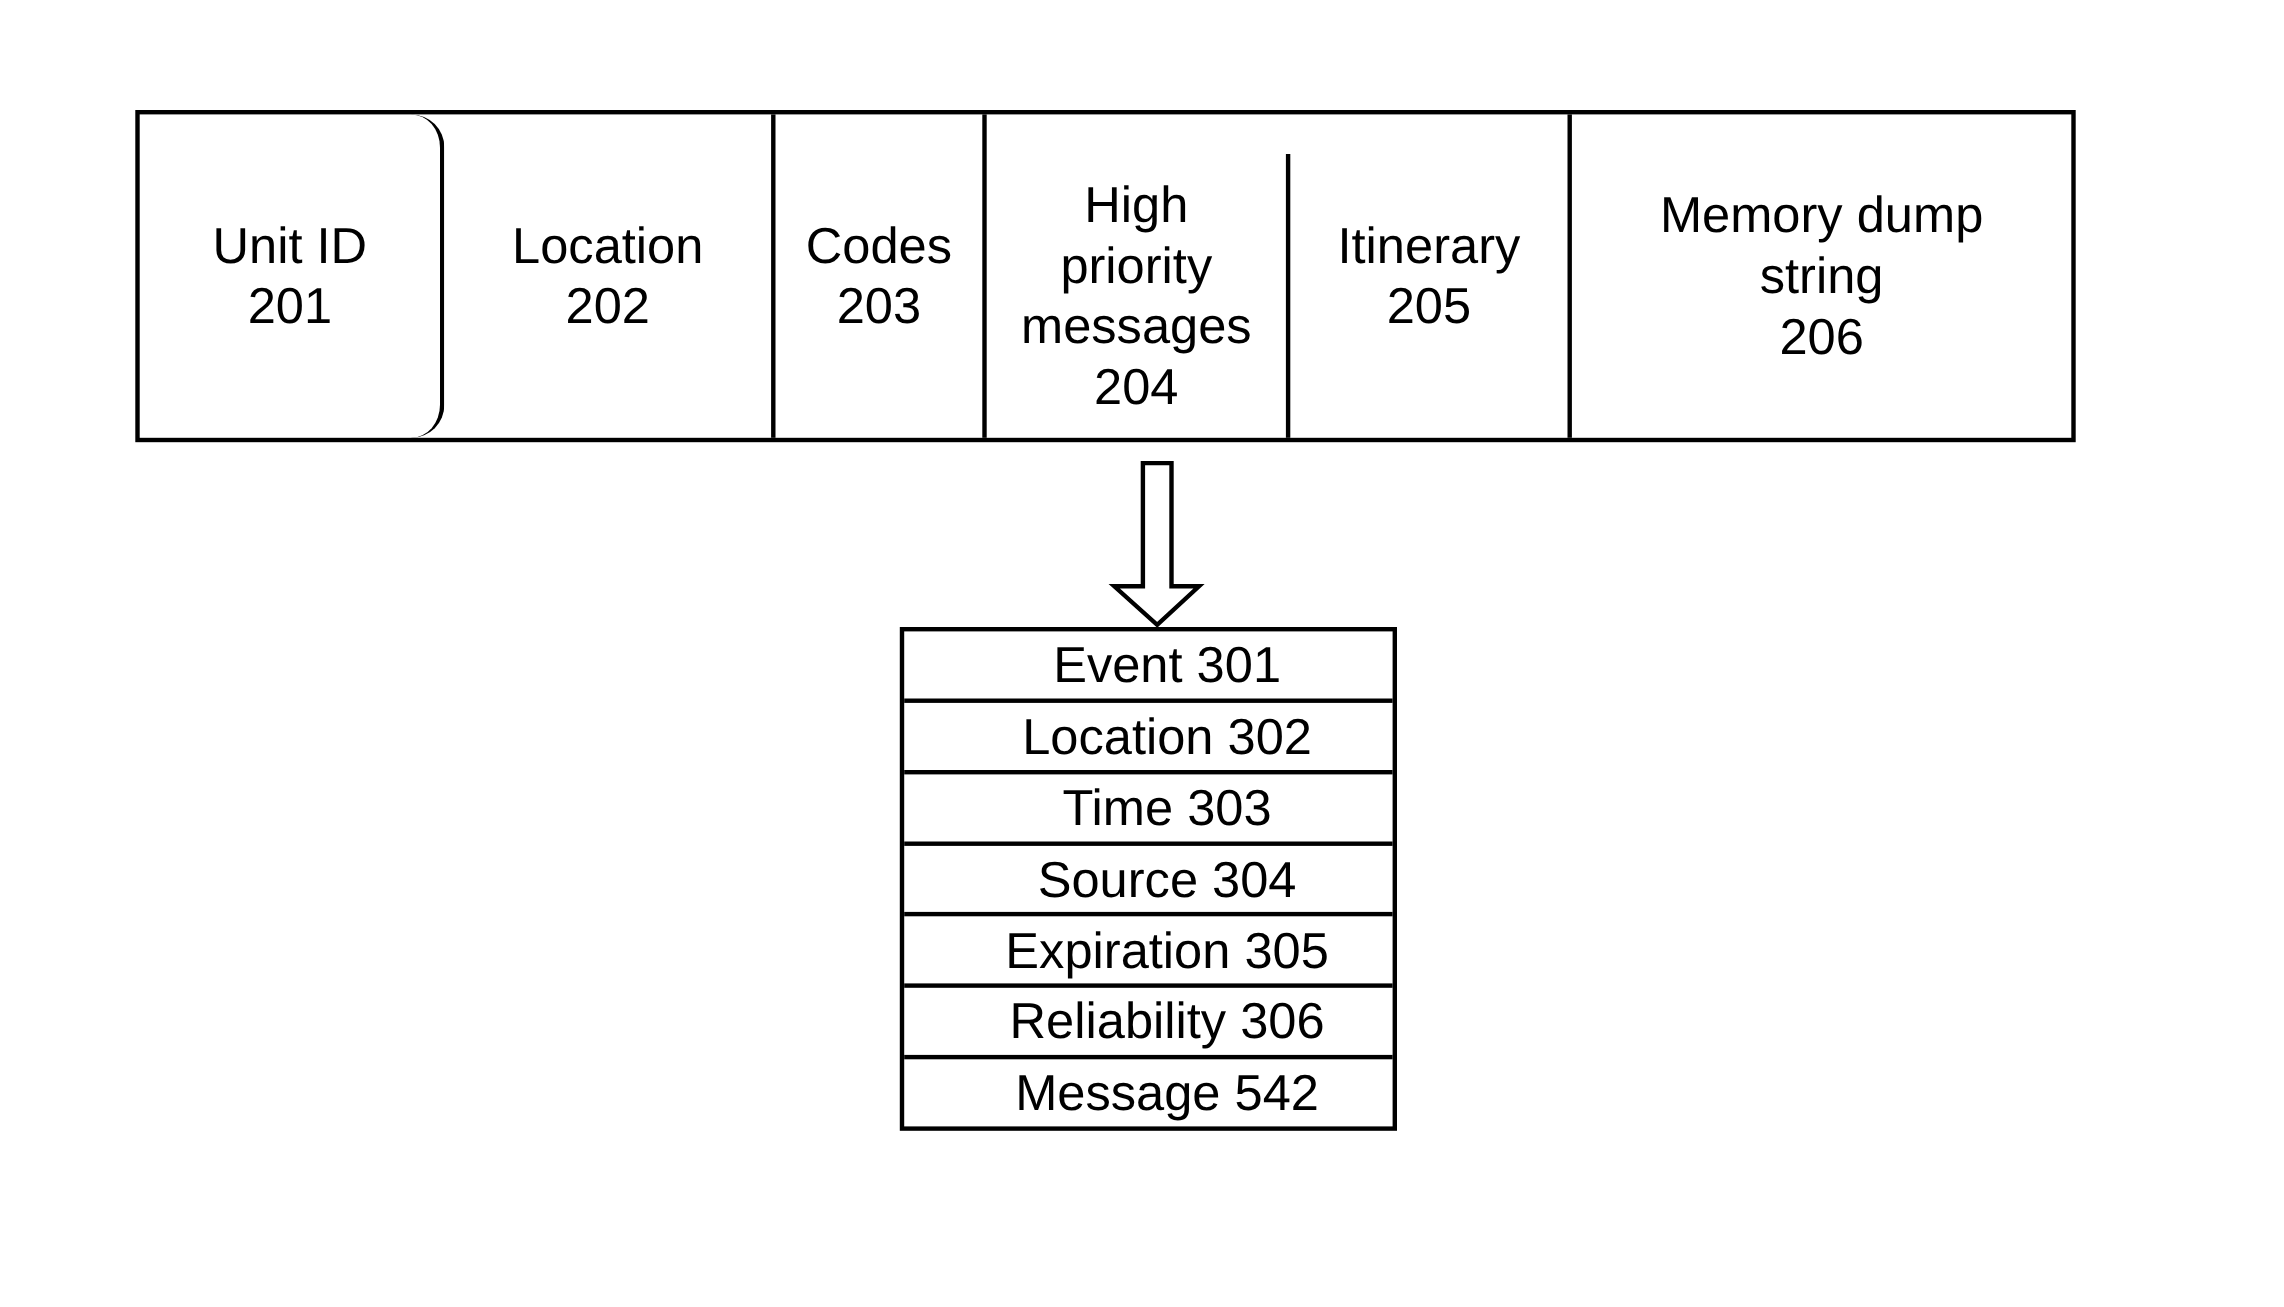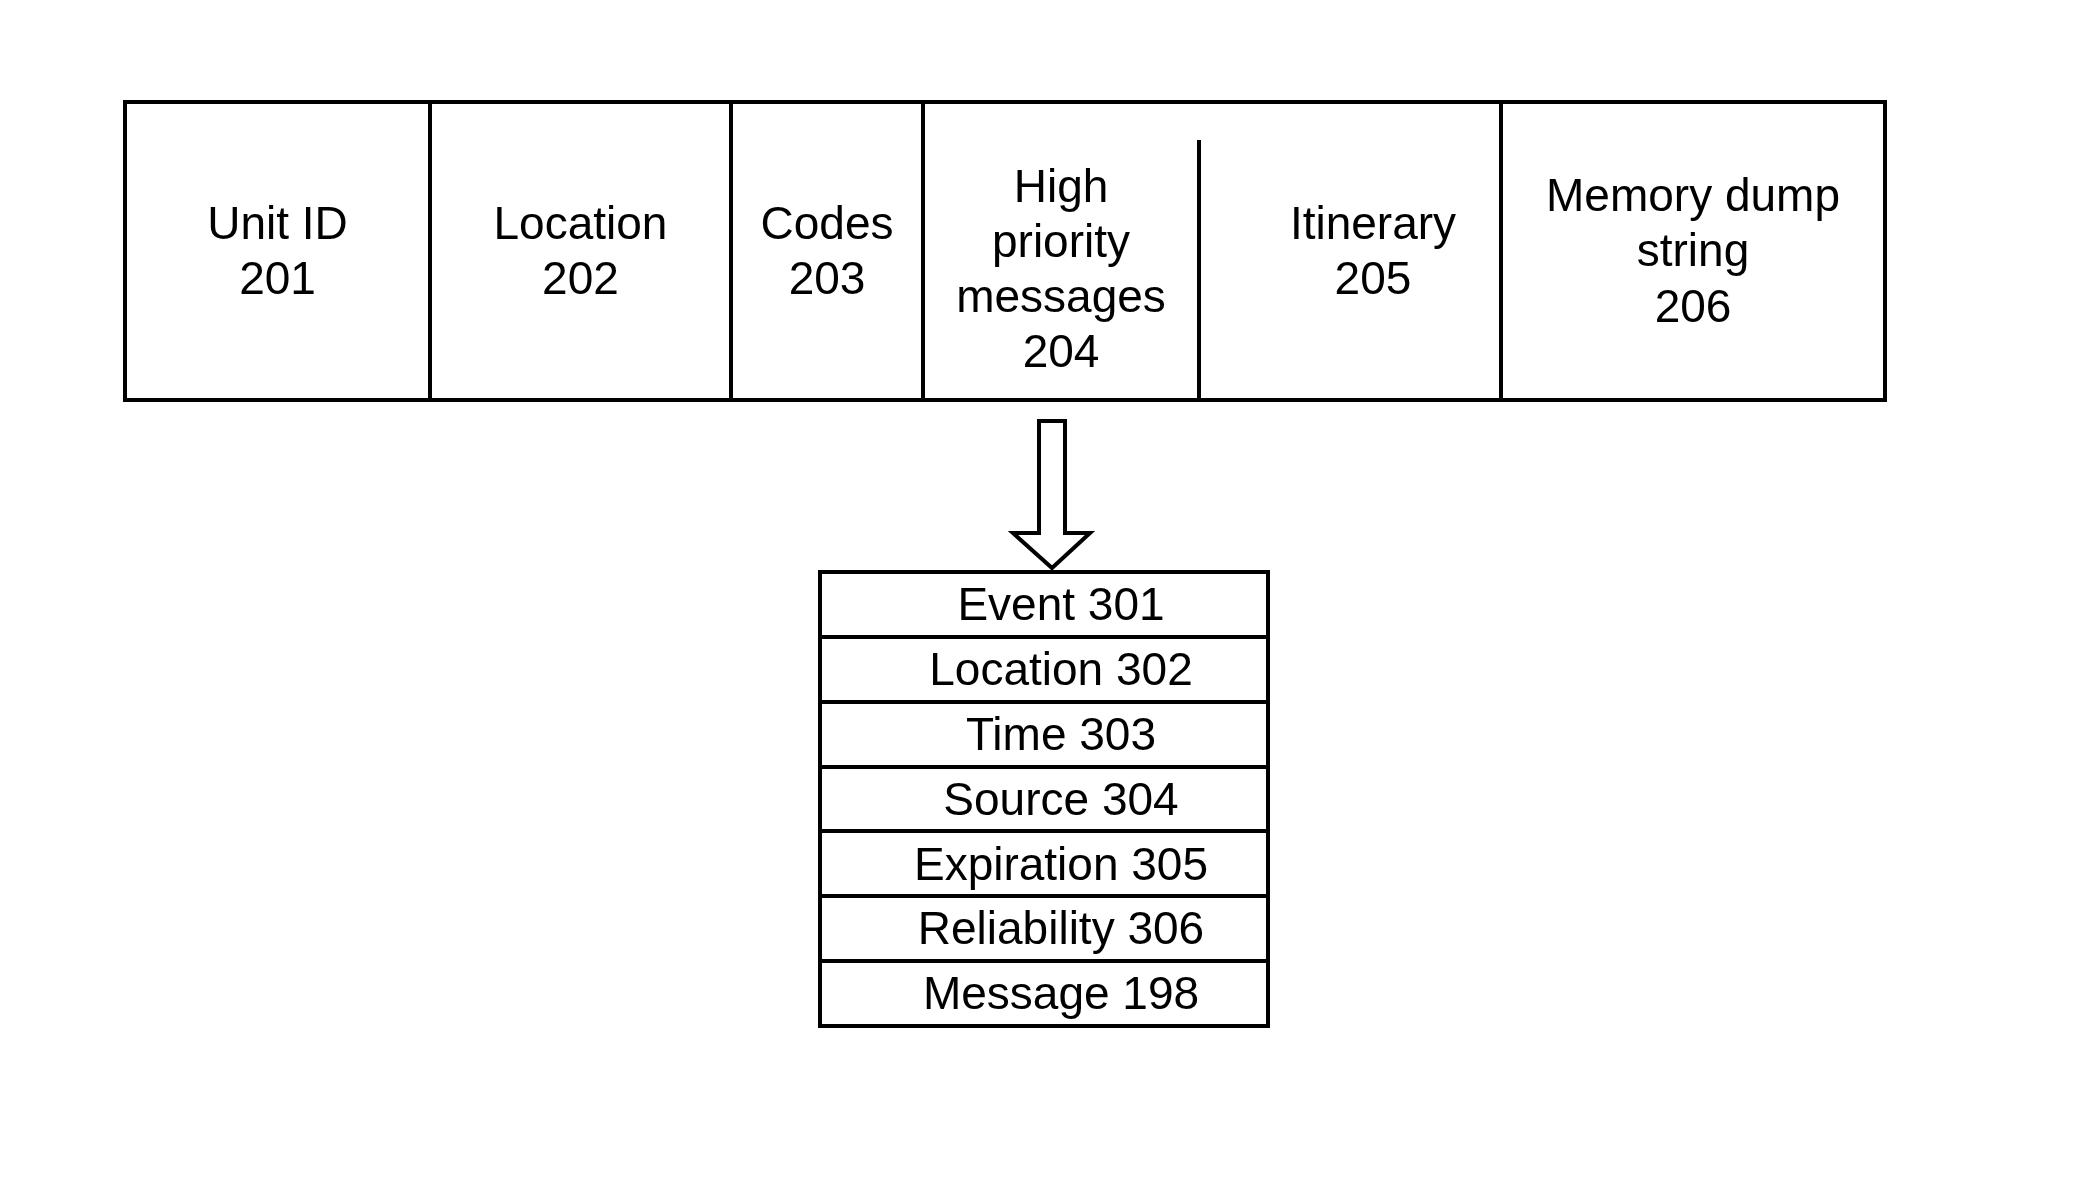--- a/index.html
+++ b/index.html
@@ -34,25 +34,25 @@
     border-right: 4px solid #000;
     display: flex;
     align-items: center;
     justify-content: center;
     text-align: center;
     font-size: 46px;
     line-height: 1.2;
     white-space: pre-line;
     flex: 0 0 auto;
   }
-  .top-cell.c1 { width: 305px; }
+  .top-cell.c1 { width: 277px; border-radius: 30px; }
   .top-cell.c2 { width: 301px; }
   .top-cell.c3 { width: 192px; }
   .top-cell.c4 { width: 276px; margin-top: 36px; }
-  .top-cell.c5 { width: 256px; margin-left: 46px; }
+  .top-cell.c5 { width: 256px; }
   .top-cell.c6 { width: 443px; border-right: none; flex: 1 1 auto; }
 
   
   .down-arrow {
     position: absolute;
     left: 1000px;
     top: 413px;
     width: 110px;
     height: 160px;
   }
@@ -111,16 +111,16 @@
     <polygon points="39,8 65,8 65,120 90,120 52,155 13,120 39,120" fill="#ffffff" stroke="#000000" stroke-width="4" stroke-linejoin="miter"></polygon>
   </svg>
 
   <div class="msg-table">
     <div class="msg-row">Event 301</div>
     <div class="msg-row">Location 302</div>
     <div class="msg-row">Time 303</div>
     <div class="msg-row">Source 304</div>
     <div class="msg-row">Expiration 305</div>
     <div class="msg-row">Reliability 306</div>
-    <div class="msg-row">Message 198</div>
+    <div class="msg-row">Message 542</div>
   </div>
 
 </div>
 
 </body></html>

